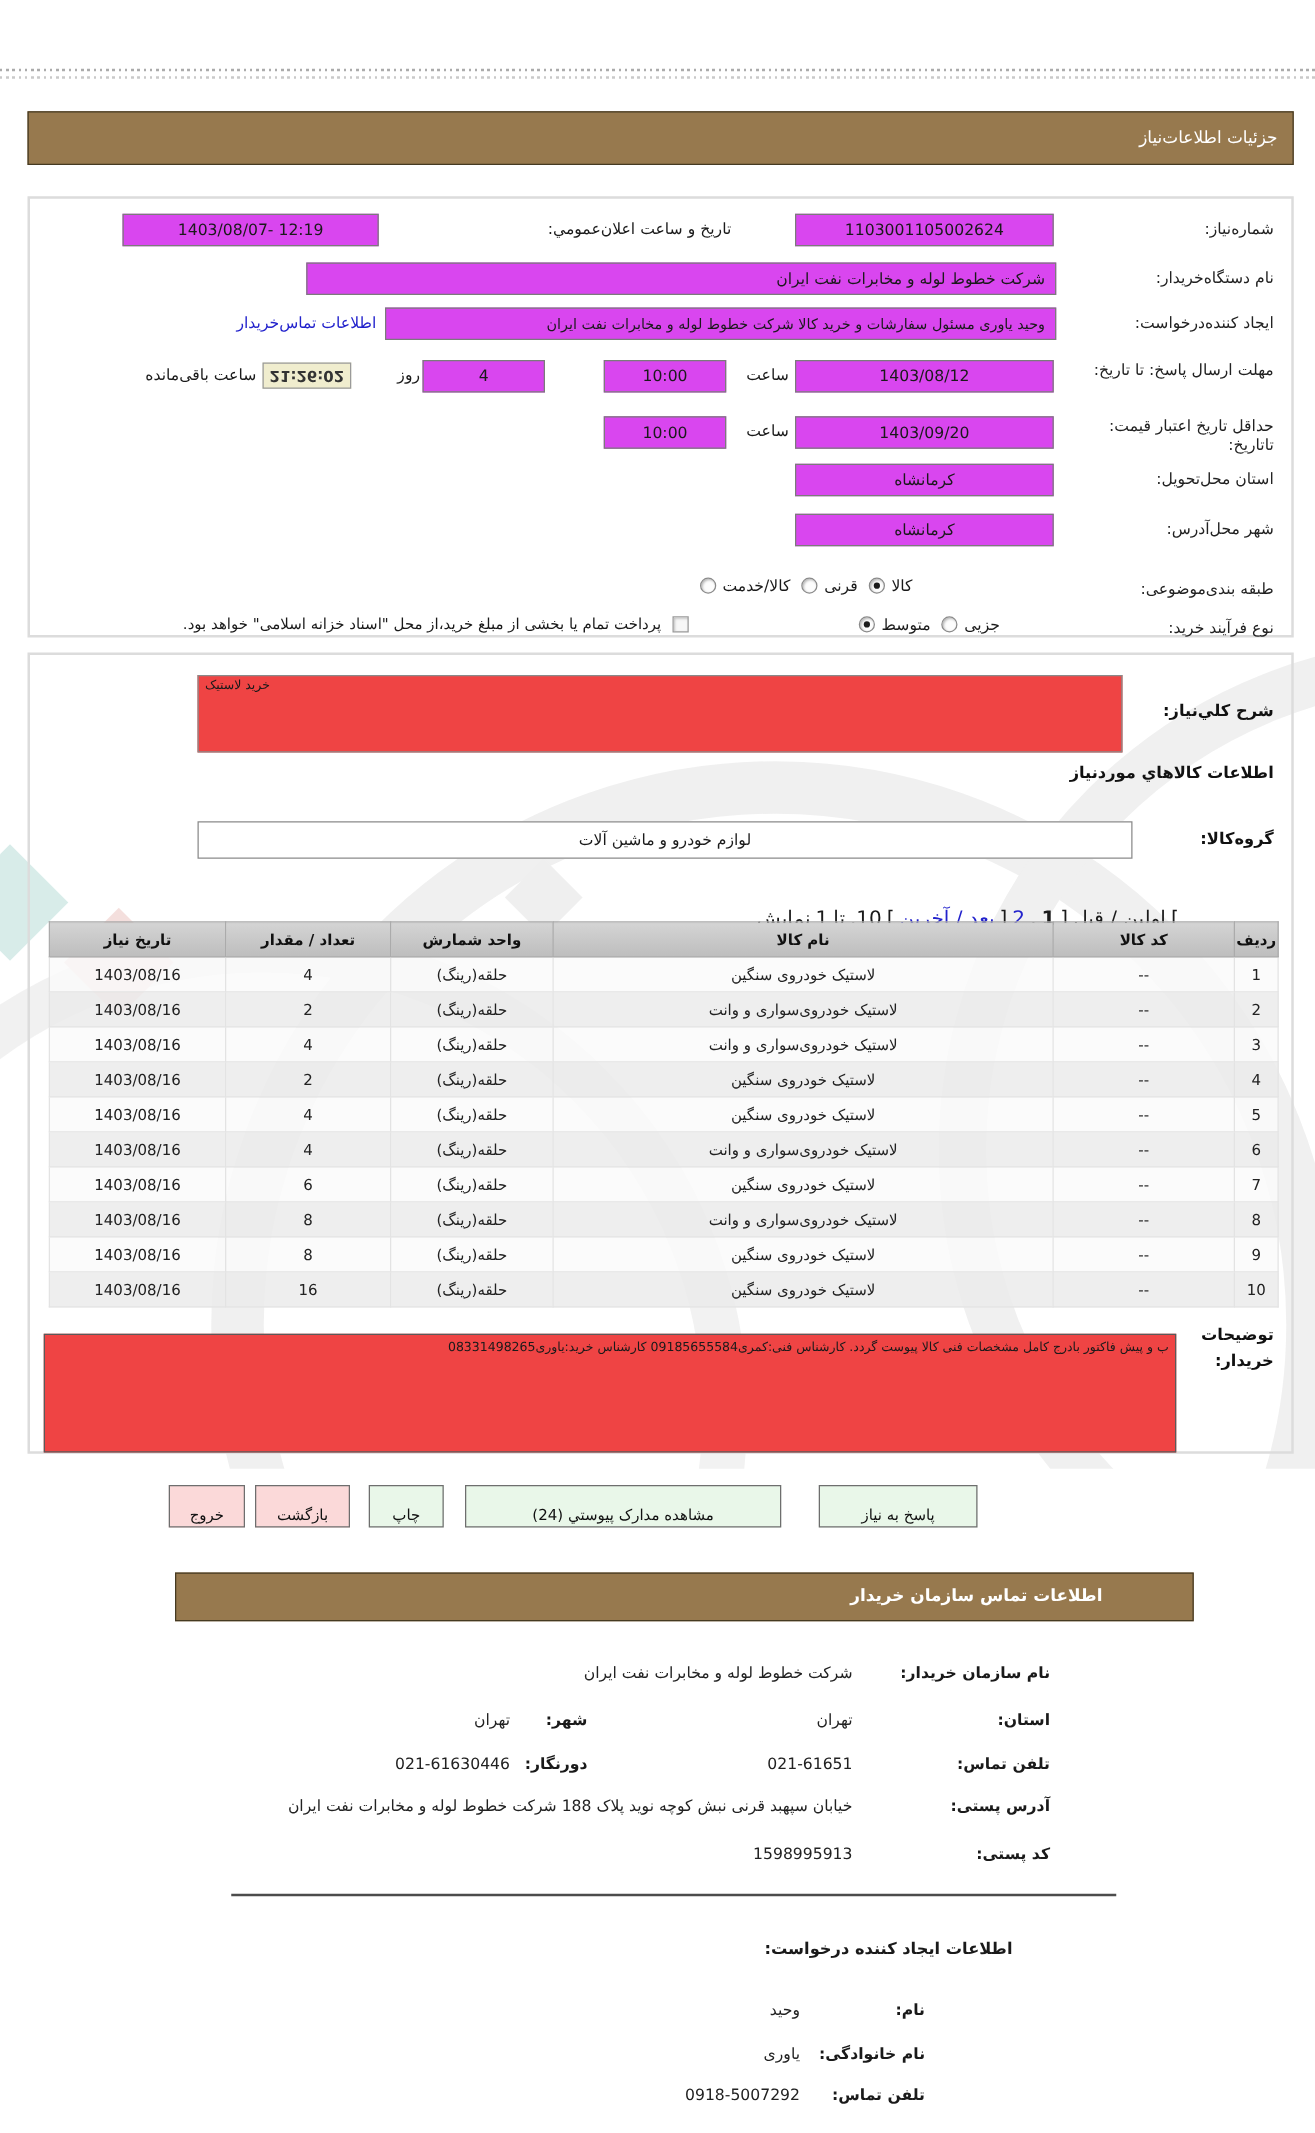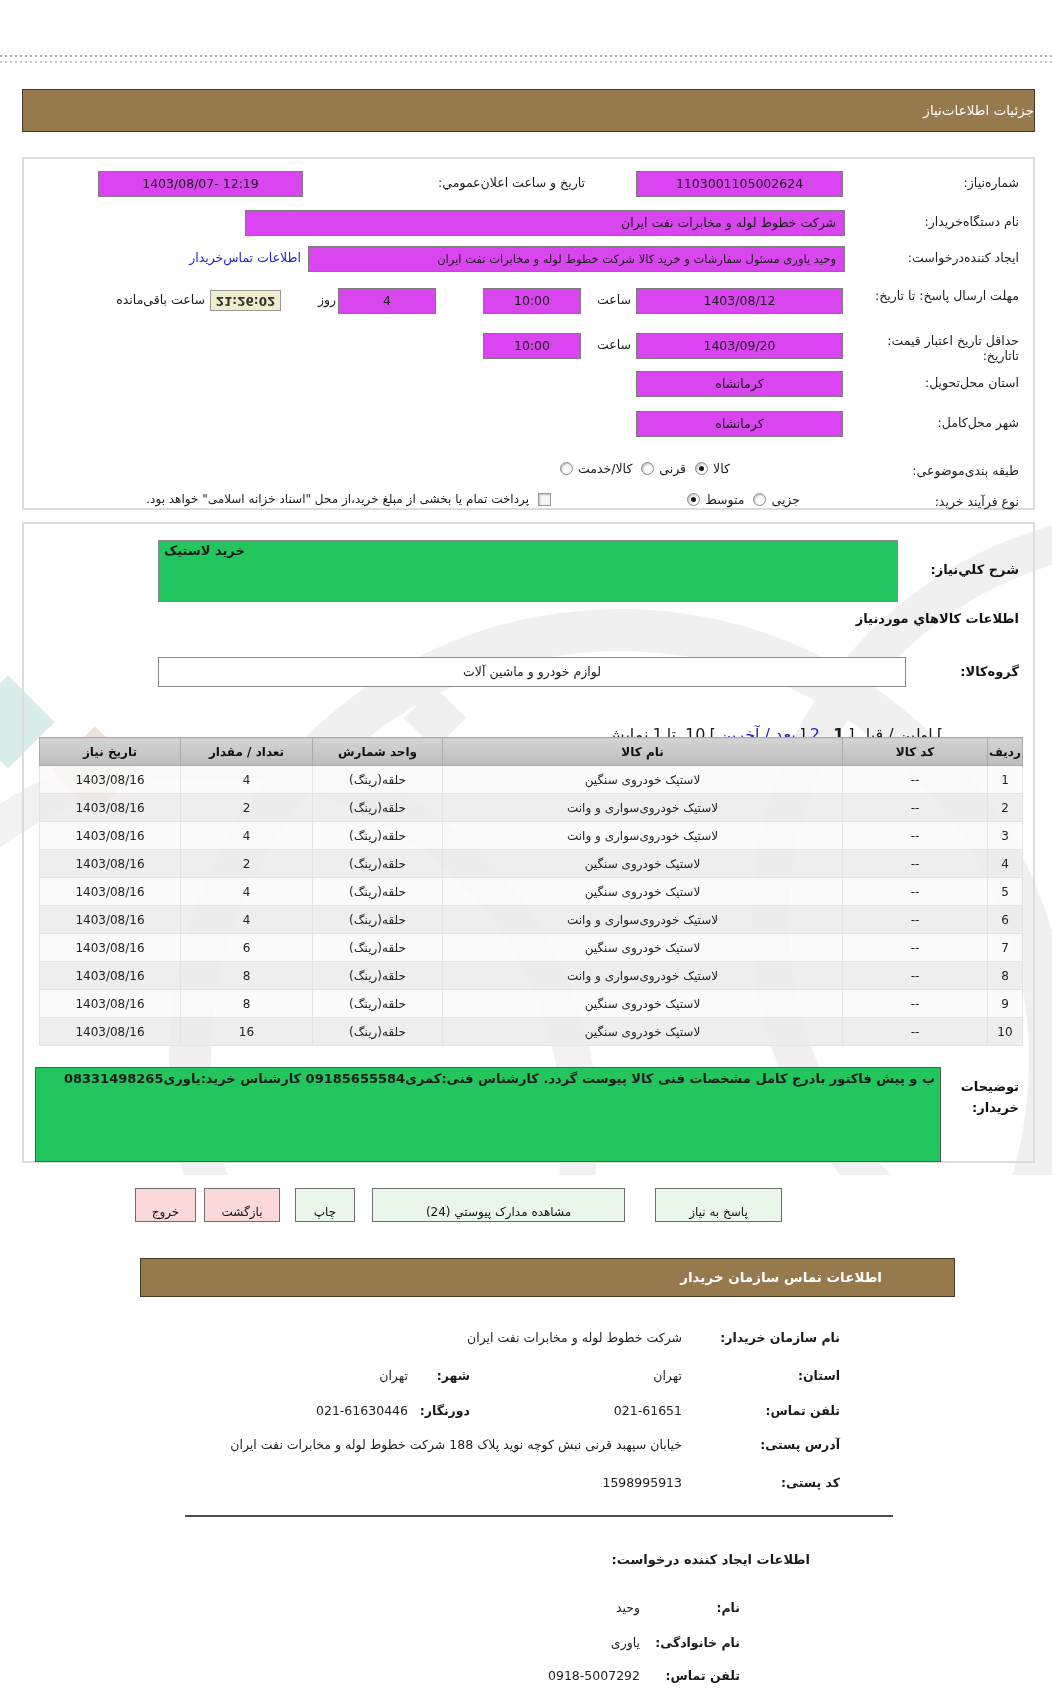--- a/index.html
+++ b/index.html
@@ -13,21 +13,21 @@
 
   
   .dotline { position:absolute; left:0; right:0; height:2px;
     background:repeating-linear-gradient(90deg,#ababab 0 2px, transparent 2px 5px); }
   .dotline.l2 { background:repeating-linear-gradient(90deg,#c9c9c9 0 2px, transparent 2px 5px); }
 
   
   .brownbar { position:absolute; background:#97794e; border:1px solid #453a22; color:#fff;
     font-size:13.5px; text-align:right; }
   #bar1 { left:22px; top:89px; width:1013px; height:43px; line-height:41px; padding-left:0; }
-  #bar1 span { padding-right:0; }
+  #bar1 span { padding-right:12px; }
   #bar2 { left:140px; top:1258px; width:815px; height:39px; line-height:37px; font-weight:bold; }
   #bar2 span { padding-right:72px; }
 
   
   .obox { position:absolute; border:2px solid #dcdcdc; background:transparent; }
   #box1 { left:22px; top:157px; width:1013px; height:353px; }
   #box2 { left:22px; top:522px; width:1013px; height:641px; }
 
   .frow { position:absolute; left:6px; right:0; height:30px; font-size:12.5px; }
   .flabel { position:absolute; right:14px; top:5px; color:#222; white-space:nowrap; }
@@ -51,21 +51,21 @@
   .radio { width:13px; height:13px; border-radius:50%; border:1px solid #8a8a8a; background:#fdfdfd;
     box-shadow:inset 1px 1px 2px rgba(0,0,0,.28); display:inline-block; }
   .radio.checked { position:relative; }
   .radio.checked::after { content:""; position:absolute; top:3px; right:3px; width:5px; height:5px;
     border-radius:50%; background:#1c1c1c; }
   .checkbox { width:13px; height:13px; border:1px solid #9a9a9a; background:#f7f7f7;
     box-shadow:inset 1px 1px 2px rgba(0,0,0,.22); display:inline-block; }
 
   .sectlabel { position:absolute; right:14px; font-weight:bold; font-size:13px; color:#111; text-align:right; }
 
-  .tarea { position:absolute; background:#22c55e; border:1px solid #8a8a8a; font-size:13px; padding:2px 5px;font-weight:bold; }
+  .tarea { position:absolute; background:#ef4444; border:1px solid #8a8a8a; font-size:10px; padding:2px 5px; }
   #desc-textarea { right:135px; top:16px; width:740px; height:62px; direction:ltr; text-align:left; }
   #notes-textarea { right:92px; top:543px; width:906px; height:95px; border-color:#5a5a5a;
     direction:rtl; white-space:nowrap; overflow:hidden; line-height:17px; }
 
   #group-box { position:absolute; right:127px; top:133px; width:748px; height:30px; background:#fff;
     border:1px solid #8a8a8a; text-align:center; font-size:12.5px; line-height:28px; }
 
   
   .pagin { position:absolute; right:90px; top:201px; direction:ltr; display:flex; align-items:center;
     gap:4px; font-size:16px; color:#1a1a1a; }
@@ -176,21 +176,21 @@
         <span class="inlbl" style="right:402px">ساعت</span>
         <div class="field center ltr" style="right:452px;width:98px">10:00</div>
       </div>
 
       <div class="frow" style="top:211px">
         <span class="flabel">استان محل‌تحویل:</span>
         <div class="field center" style="right:190px;width:207px">کرمانشاه</div>
       </div>
 
       <div class="frow" style="top:251px">
-        <span class="flabel">شهر محل‌کامل:</span>
+        <span class="flabel">شهر محل‌آدرس:</span>
         <div class="field center" style="right:190px;width:207px">کرمانشاه</div>
       </div>
 
       <div class="frow" style="top:299px;height:22px">
         <span class="flabel">طبقه بندی‌موضوعی:</span>
         <div class="optgroup" style="right:303px" id="cat-radios">
             <span class="opt">
               <span class="optlabel">کالا</span>
               <span class="radio checked"></span>
             </span>
@@ -348,21 +348,21 @@
               <td>--</td>
               <td>لاستیک خودروی سنگین</td>
               <td>حلقه(رینگ)</td>
               <td>16</td>
               <td dir="ltr">1403/08/16</td>
             </tr>
           </tbody>
       </table>
 
       <div id="notes-textarea" class="tarea">ب و پیش فاکتور بادرج کامل مشخصات فنی کالا پیوست گردد. کارشناس فنی:کمری09185655584 کارشناس خرید:یاوری08331498265</div>
-      <div class="sectlabel" style="top:552px;width:78px;line-height:21px">توضیحات خریدار:</div>
+      <div class="sectlabel" style="top:534px;width:78px;line-height:21px">توضیحات خریدار:</div>
 
     </div>
 
     <div id="actions">
         <button class="btn green b-reply">پاسخ به نیاز</button>
         <button class="btn green b-docs">مشاهده مدارک پیوستي (24)</button>
         <button class="btn green b-print">چاپ</button>
         <button class="btn pink b-back">بازگشت</button>
         <button class="btn pink b-exit">خروج</button>
       </div>

